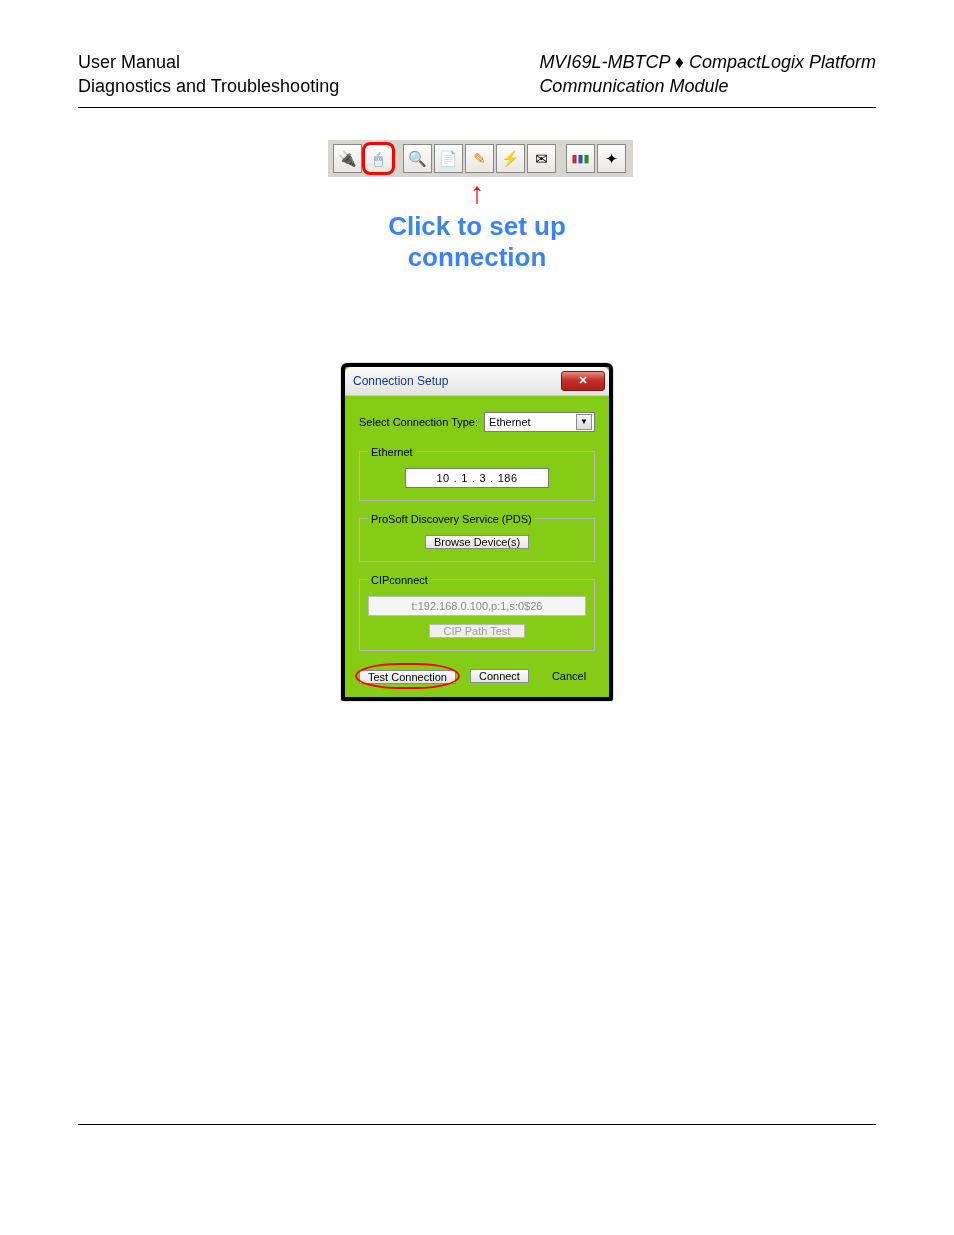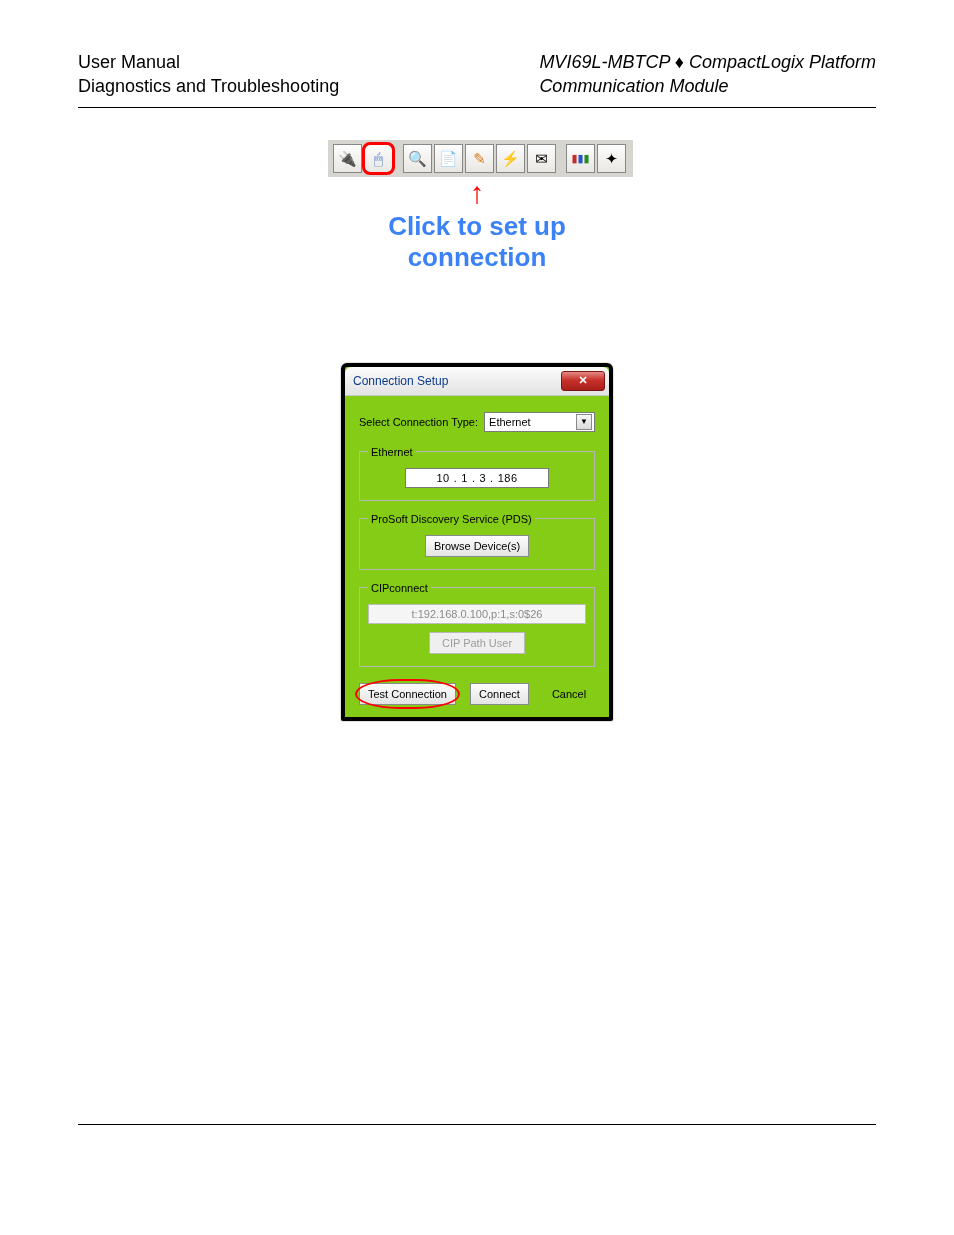--- a/index.html
+++ b/index.html
@@ -165,21 +165,21 @@
     display: flex;
     align-items: center;
     justify-content: center;
     margin: 0 auto;
     gap: 4px;
     font-size: 11px;
     letter-spacing: 0.5px;
   }
   .btn {
     min-width: 96px;
-    height: 22px;
+    height: 14px;
     border: 1px solid #8a8a8a;
     background: linear-gradient(#fdfdfd,#e4e4e4);
     font-size: 11px;
     display: inline-flex;
     align-items: center;
     justify-content: center;
     padding: 3px 8px;
     box-sizing: border-box;
   }
   .btn.disabled {
@@ -314,21 +314,21 @@
           <legend>ProSoft Discovery Service (PDS)</legend>
           <div style="text-align:center;">
             <span class="btn">Browse Device(s)</span>
           </div>
         </fieldset>
 
         <fieldset>
           <legend>CIPconnect</legend>
           <div class="cip-text">t:192.168.0.100,p:1,s:0$26</div>
           <div style="text-align:center;">
-            <span class="btn disabled">CIP Path User</span>
+            <span class="btn disabled">CIP Path Test</span>
           </div>
         </fieldset>
 
         <div class="bottom-row">
           <span class="red-circle">
             <span class="btn" style="min-width:86px;">Test Connection</span>
           </span>
           <span class="btn" style="min-width:58px;">Connect</span>
           <span class="btn" style="min-width:52px;border:none;background:none;">Cancel</span>
         </div>

